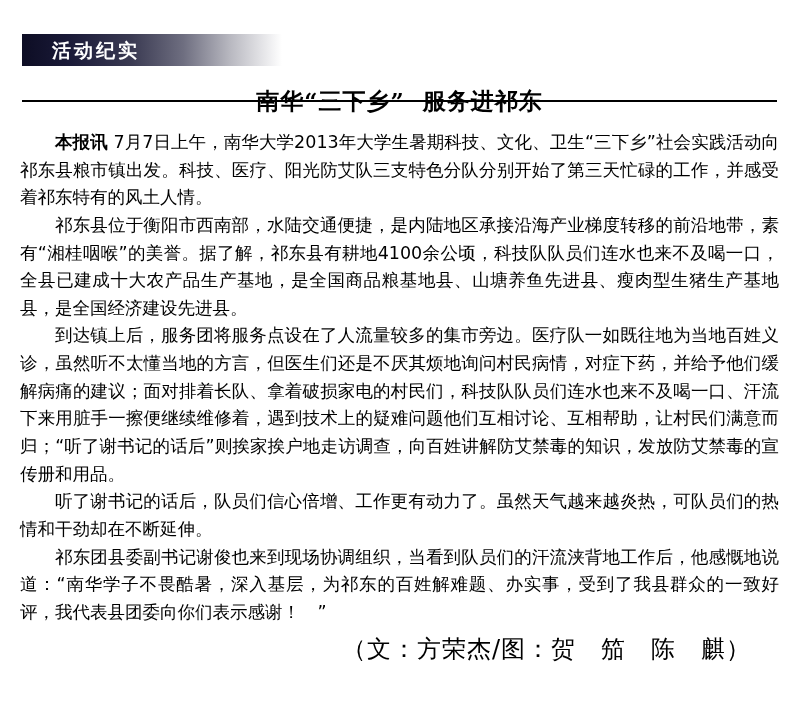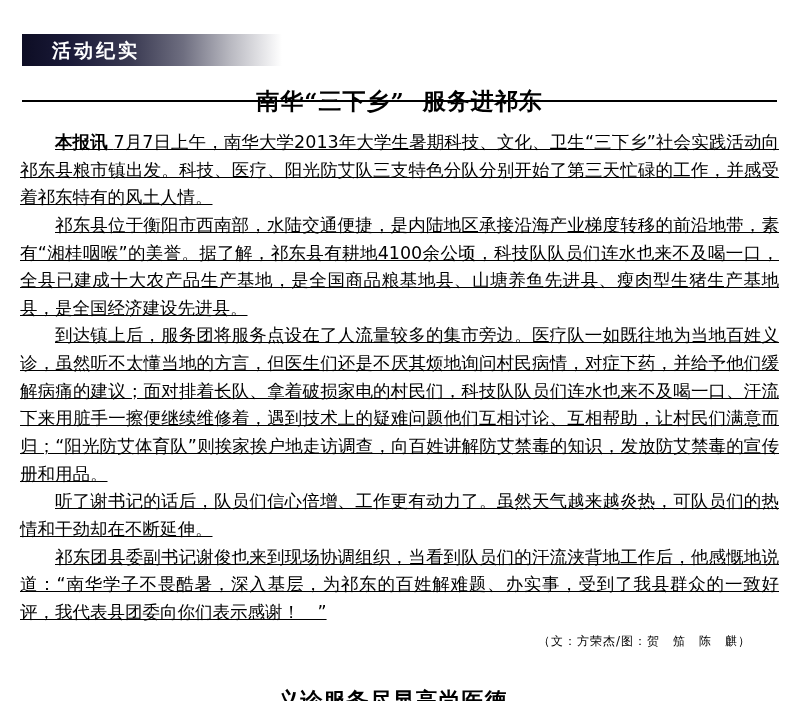--- a/index.html
+++ b/index.html
@@ -69,27 +69,26 @@
   .headline .gap { display: inline-block; width: 18px; }
 
   p.body {
     font-size: 17.5px;
     line-height: 1.58;
     margin: 0 0 0 0;
     text-align: justify;
     text-justify: inter-ideograph;
     text-indent: 2em;
     font-family: "DejaVu Sans", "Liberation Sans", sans-serif;
-    text-decoration: underline;
   }
   .lead {
     font-weight: bold;
   }
   .byline {
-    font-size: 12px;
+    font-size: 24px;
     text-align: right;
     margin: 6px 28px 0 0;
     letter-spacing: 1px;
   }
 
   .spacer-lg { height: 30px; }
 
   .headline2 {
     text-align: center;
     font-size: 22px;
@@ -117,21 +116,21 @@
   <div class="article">
 
     <div class="headline">
       <span>南华“三下乡”</span><span class="gap"></span><span>服务进祁东</span>
     </div>
 
     <p class="body"><span class="lead">本报讯</span> <span>7月7日上午，南华大学2013年大学生暑期科技、文化、卫生“三下乡”社会实践活动向祁东县粮市镇出发。科技、医疗、阳光防艾队三支特色分队分别开始了第三天忙碌的工作，并感受着祁东特有的风土人情。</span></p>
 
     <p class="body"><span>祁东县位于衡阳市西南部，水陆交通便捷，是内陆地区承接沿海产业梯度转移的前沿地带，素有“湘桂咽喉”的美誉。据了解，祁东县有耕地4100余公顷，科技队队员们连水也来不及喝一口，全县已建成十大农产品生产基地，是全国商品粮基地县、山塘养鱼先进县、瘦肉型生猪生产基地县，是全国经济建设先进县。</span></p>
 
-    <p class="body"><span>到达镇上后，服务团将服务点设在了人流量较多的集市旁边。医疗队一如既往地为当地百姓义诊，虽然听不太懂当地的方言，但医生们还是不厌其烦地询问村民病情，对症下药，并给予他们缓解病痛的建议；面对排着长队、拿着破损家电的村民们，科技队队员们连水也来不及喝一口、汗流下来用脏手一擦便继续维修着，遇到技术上的疑难问题他们互相讨论、互相帮助，让村民们满意而归；“阳光防艾体育队”则挨家挨户地走访调查，向百姓讲解防艾禁毒的知识，发放防艾禁毒的宣传册和用品。</span></p>
+    <p class="body"><span>到达镇上后，服务团将服务点设在了人流量较多的集市旁边。医疗队一如既往地为当地百姓义诊，虽然听不太懂当地的方言，但医生们还是不厌其烦地询问村民病情，对症下药，并给予他们缓解病痛的建议；面对排着长队、拿着破损家电的村民们，科技队队员们连水也来不及喝一口、汗流下来用脏手一擦便继续维修着，遇到技术上的疑难问题他们互相讨论、互相帮助，让村民们满意而归；“听了谢书记的话后”则挨家挨户地走访调查，向百姓讲解防艾禁毒的知识，发放防艾禁毒的宣传册和用品。</span></p>
 
     <p class="body"><span>听了谢书记的话后，队员们信心倍增、工作更有动力了。虽然天气越来越炎热，可队员们的热情和干劲却在不断延伸。</span></p>
 
     <p class="body"><span>祁东团县委副书记谢俊也来到现场协调组织，当看到队员们的汗流浃背地工作后，他感慨地说道：“南华学子不畏酷暑，深入基层，为祁东的百姓解难题、办实事，受到了我县群众的一致好评，我代表县团委向你们表示感谢！　”</span></p>
 
     <div class="byline">（文：方荣杰/图：贺　笳　陈　麒）</div>
   </div>
 
   <div class="spacer-lg"></div>
 

